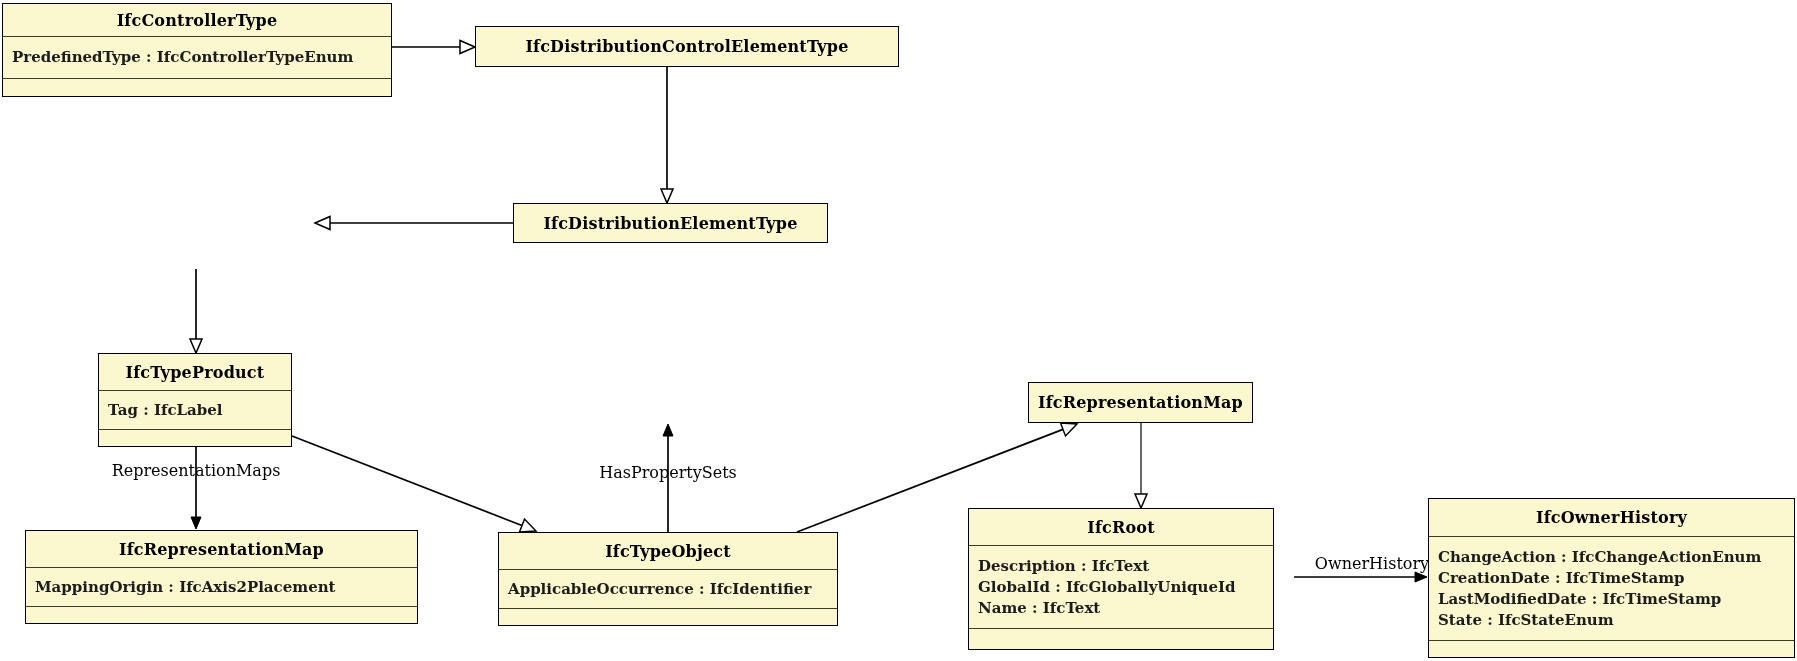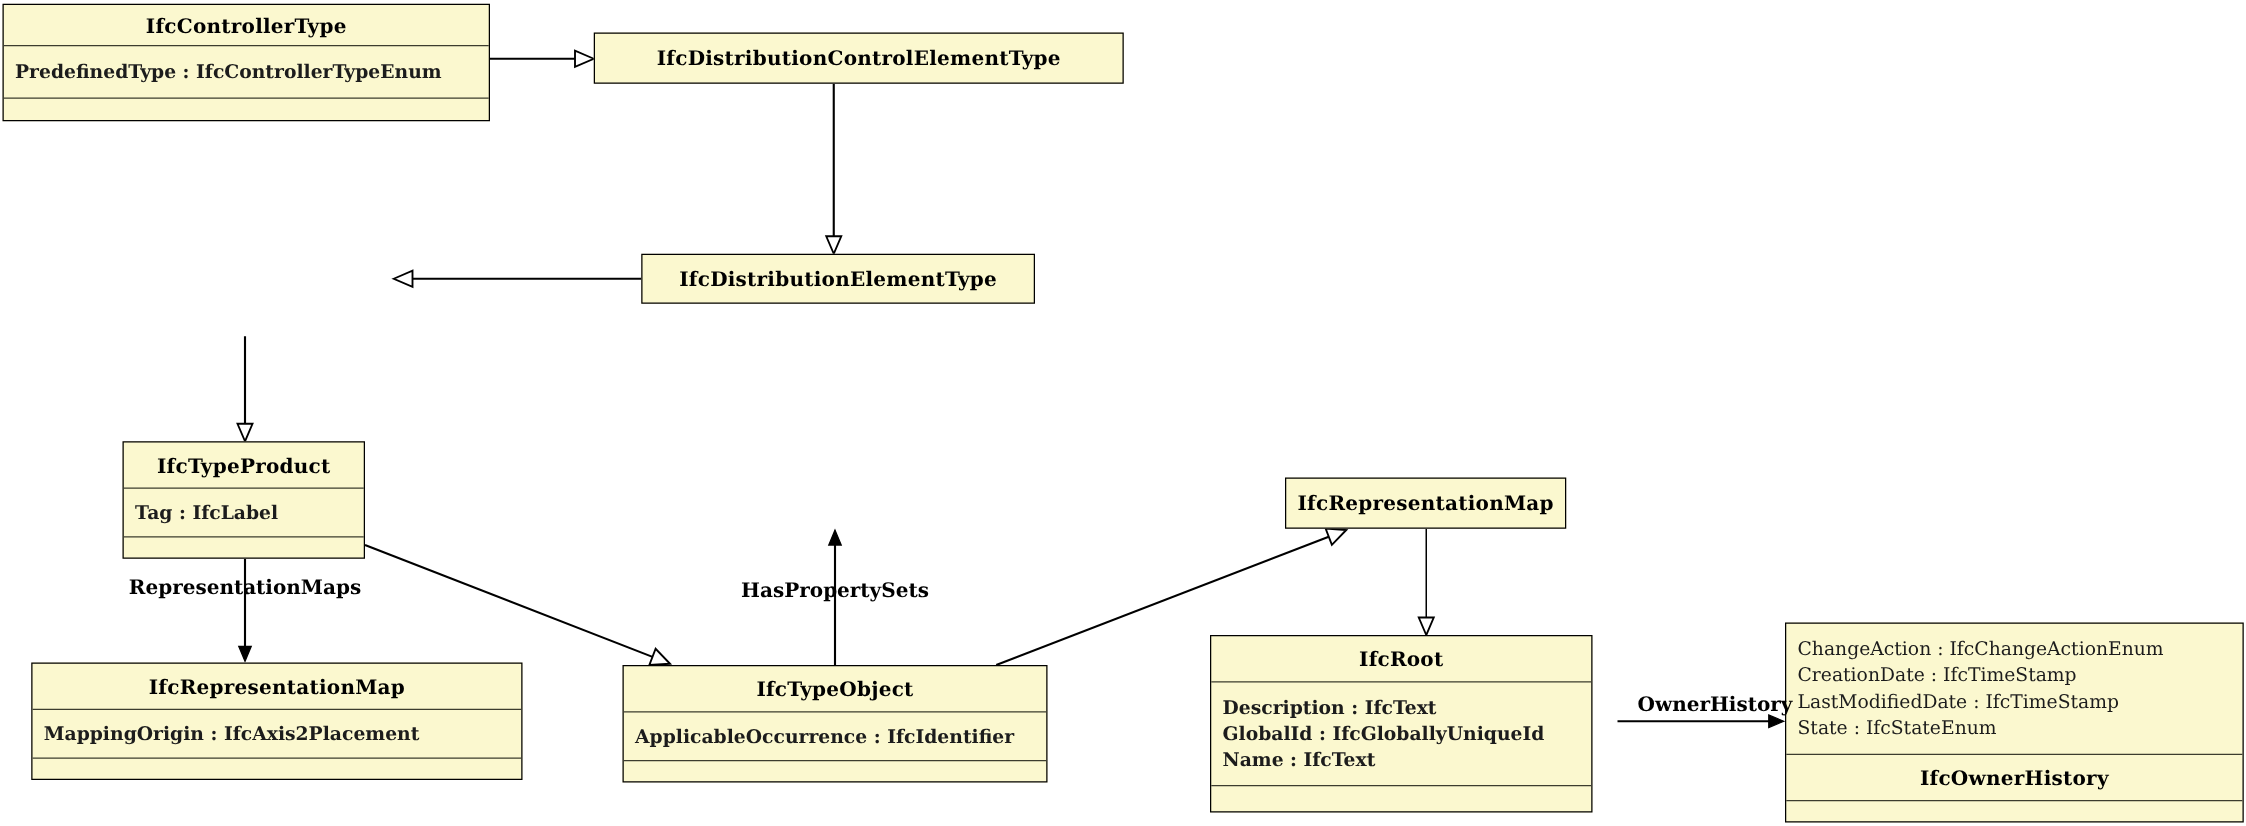--- a/index.html
+++ b/index.html
@@ -25,21 +25,21 @@
     font-weight:bold;font-size:16px;letter-spacing:0.2px;
     color:#000;white-space:nowrap;
   }
   .cls-attrs{
     display:flex;flex-direction:column;justify-content:center;
     padding:0 9px;font-size:15px;line-height:21px;color:#1c1c1c;
     white-space:nowrap;
   }
   .edge-label{
     position:absolute;transform:translate(-50%,-50%);
-    font-weight:bold;font-size:16px;color:#000;white-space:nowrap;
+    font-weight:normal;font-size:16px;color:#000;white-space:nowrap;
   }
   .line{stroke:var(--line_color,#000);stroke-width:1.7;fill:none;}
   .line-thin{stroke:var(--line_color,#000);stroke-width:1.2;fill:none;}
   .tri-open{fill:#fff;stroke:var(--line_color,#000);stroke-width:1.5;}
   .tri-filled{fill:var(--line_color,#000);stroke:var(--line_color,#000);stroke-width:1;}
 </style>
 </head>
 <body>
 
 <div id="canvas">
@@ -137,27 +137,27 @@
     <div class="compartment cls-title" style="height:36px">IfcRoot</div>
     <div class="compartment cls-attrs" style="height:83px">
       <div>Description : IfcText</div>
       <div>GlobalId : IfcGloballyUniqueId</div>
       <div>Name : IfcText</div>
     </div>
     <div class="compartment" style="flex:1 1 auto"></div>
   </div>
 
   <div class="cls" style="left:1428px;top:498px;width:367px;height:160px">
+    <div class="compartment cls-title" style="height:37px">IfcOwnerHistory</div>
     <div class="compartment cls-attrs" style="height:104px">
       <div>ChangeAction : IfcChangeActionEnum</div>
       <div>CreationDate : IfcTimeStamp</div>
       <div>LastModifiedDate : IfcTimeStamp</div>
       <div>State : IfcStateEnum</div>
     </div>
-    <div class="compartment cls-title" style="height:37px">IfcOwnerHistory</div>
     <div class="compartment" style="flex:1 1 auto"></div>
   </div>
 
   <div class="edge-label" style="left:196px;top:470px">RepresentationMaps</div>
   <div class="edge-label" style="left:668px;top:472px">HasPropertySets</div>
   <div class="edge-label" style="left:1372px;top:563px">OwnerHistory</div>
 
 </div>
 
 </body></html>

